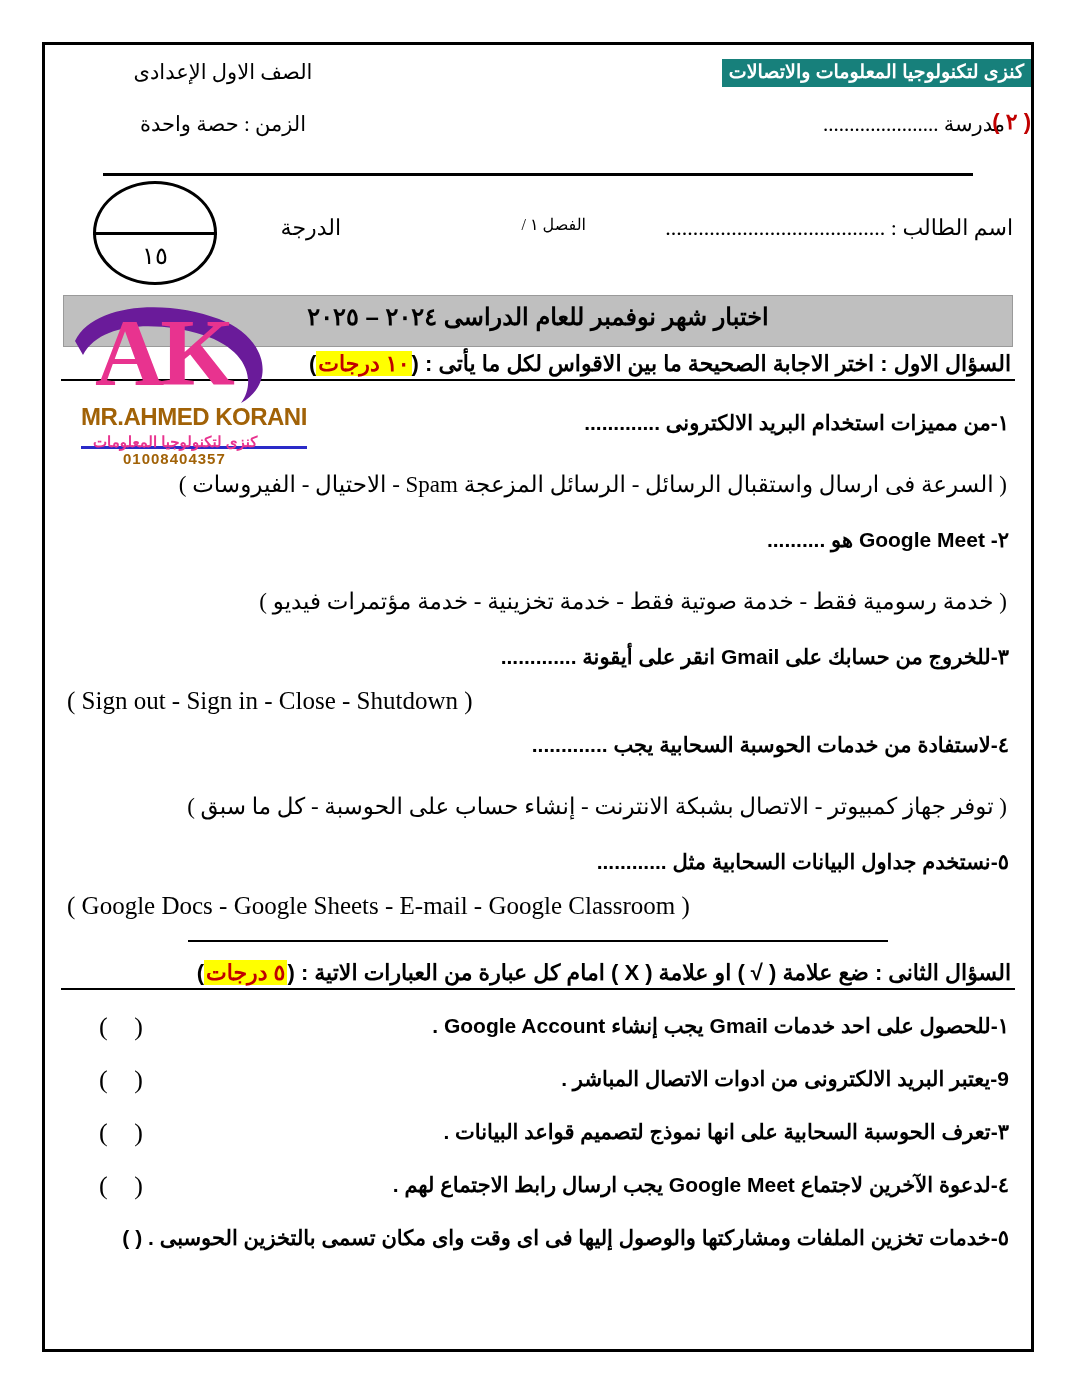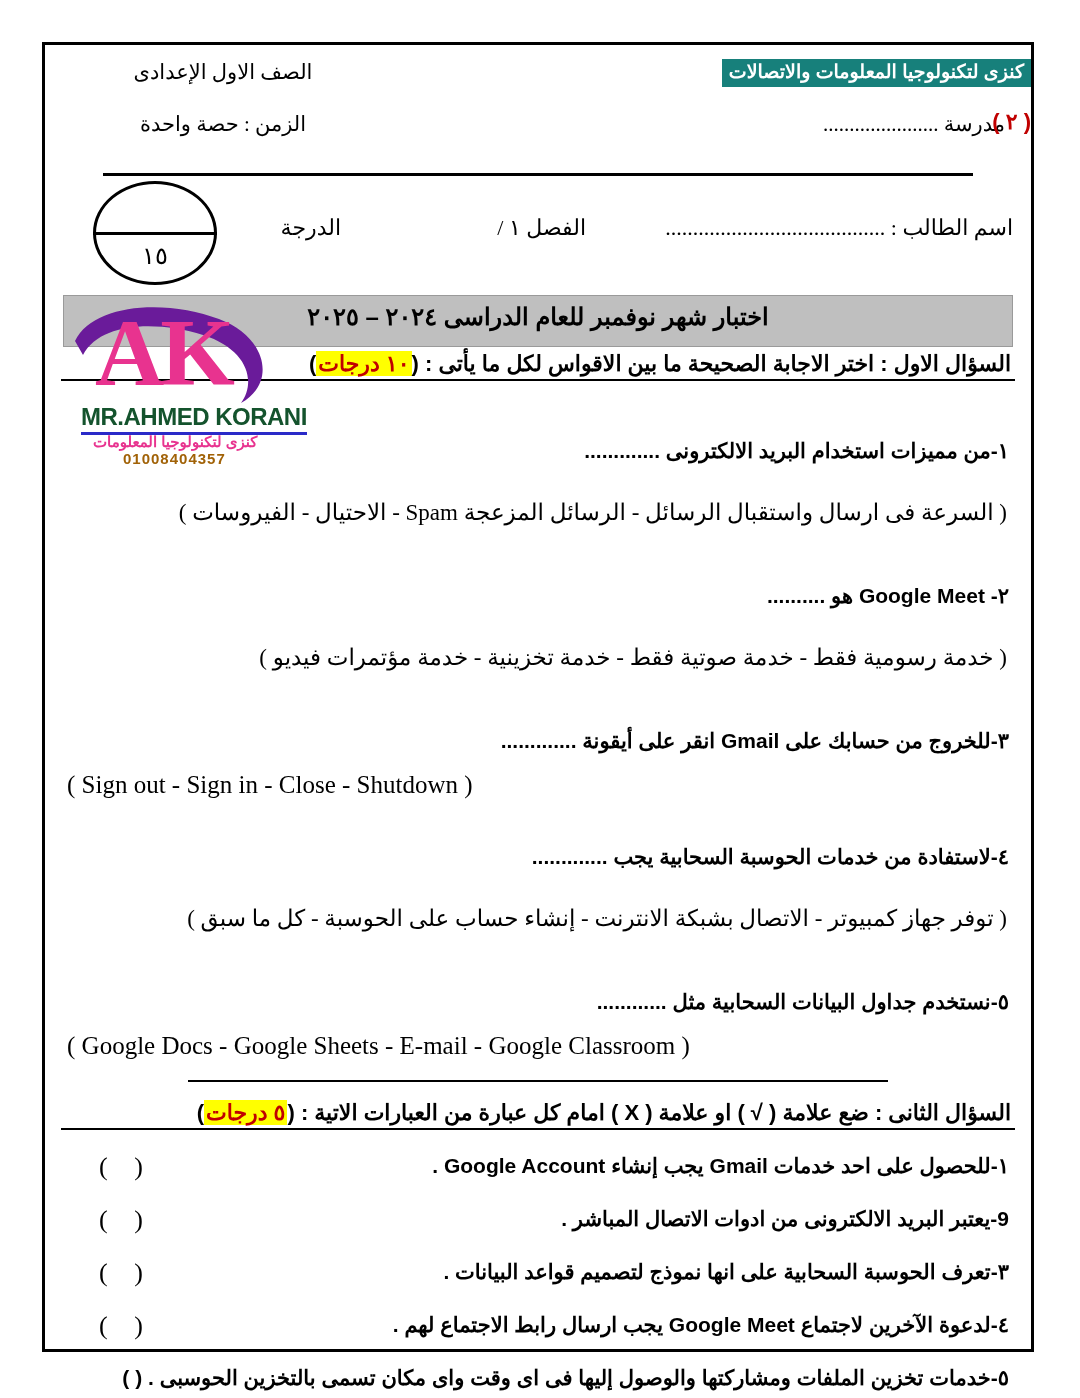--- a/index.html
+++ b/index.html
@@ -106,21 +106,21 @@
     font-size: 22px;
     white-space: nowrap;
   }
   .dots-long {
     letter-spacing: 1.2px;
   }
   .class-label {
     position: absolute;
     right: 445px;
     top: 36px;
-    font-size: 22px;
+    font-size: 16px;
     white-space: nowrap;
   }
   .grade-label {
     position: absolute;
     right: 690px;
     top: 36px;
     font-size: 22px;
     white-space: nowrap;
   }
   .grade-circle {
@@ -199,21 +199,20 @@
   }
   .paren-mark { font-weight: bold; }
 
   .q-stem {
     font-family: "Liberation Sans", sans-serif;
     font-weight: bold;
     font-size: 21px;
     text-align: right;
     padding-right: 6px;
     white-space: nowrap;
-    margin-top: 28px;
   }
   .q-opts {
     font-family: "Liberation Serif", serif;
     font-size: 23px;
     text-align: right;
     padding-right: 8px;
     white-space: nowrap;
     direction: rtl;
     margin-top: 12px;
   }
@@ -288,24 +287,24 @@
     letter-spacing: -4px;
     line-height: 0.95;
   }
   .wm-name {
     position: absolute;
     left: 10px;
     top: 106px;
     font-family: "Liberation Sans", sans-serif;
     font-weight: bold;
     font-size: 24px;
-    color: #14532d;
+    color: #a16207;
     letter-spacing: -0.5px;
     border-bottom: 3px solid #2a2ac8;
-    padding-bottom: 1px;
+    padding-bottom: 15px;
     white-space: nowrap;
   }
   .wm-sub {
     position: absolute;
     left: 22px;
     top: 136px;
     font-family: "Liberation Sans", sans-serif;
     font-weight: bold;
     font-size: 15px;
     color: #e8338f;

